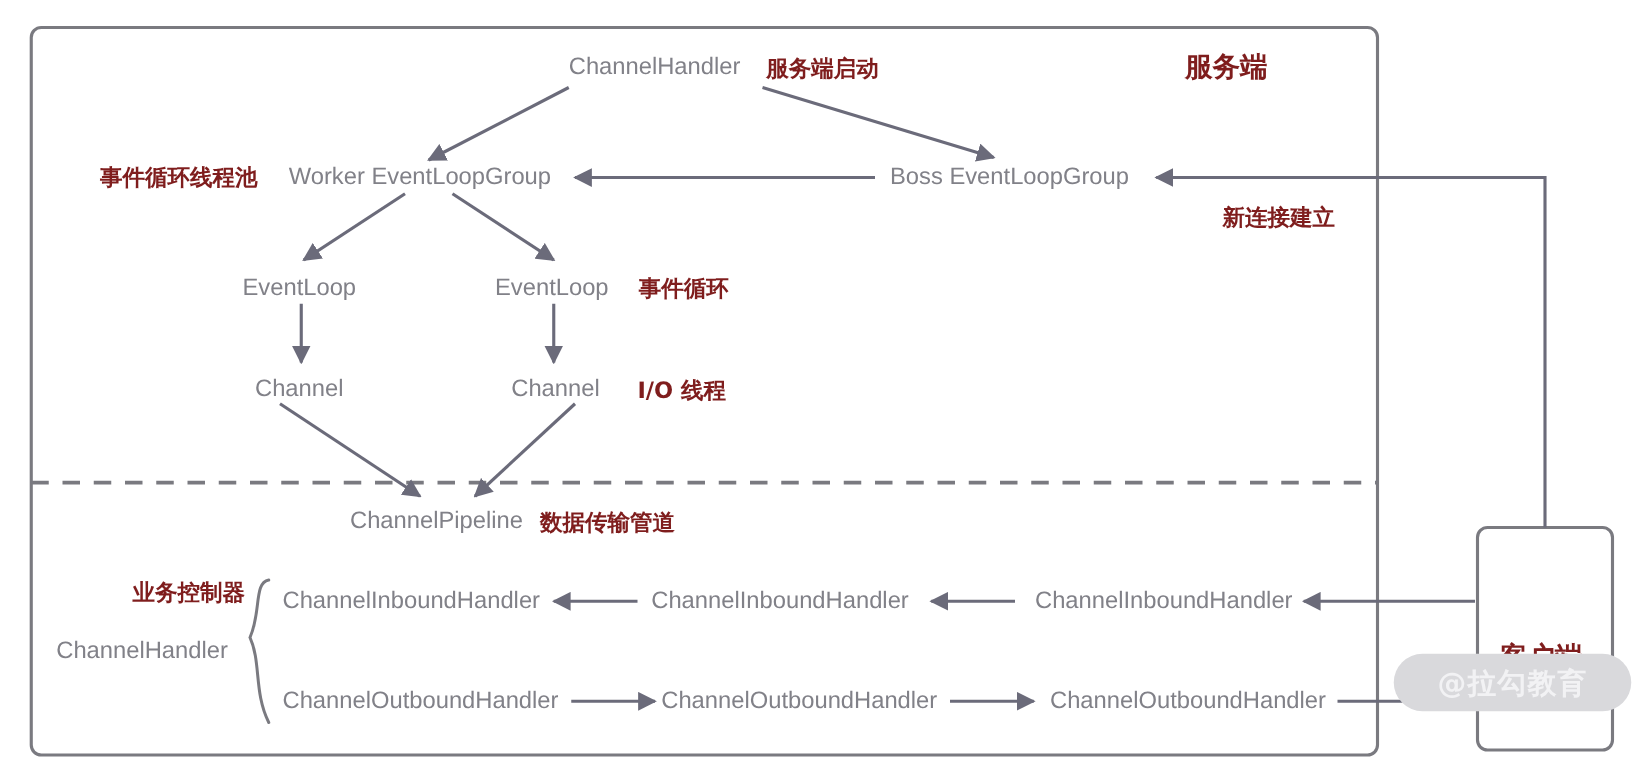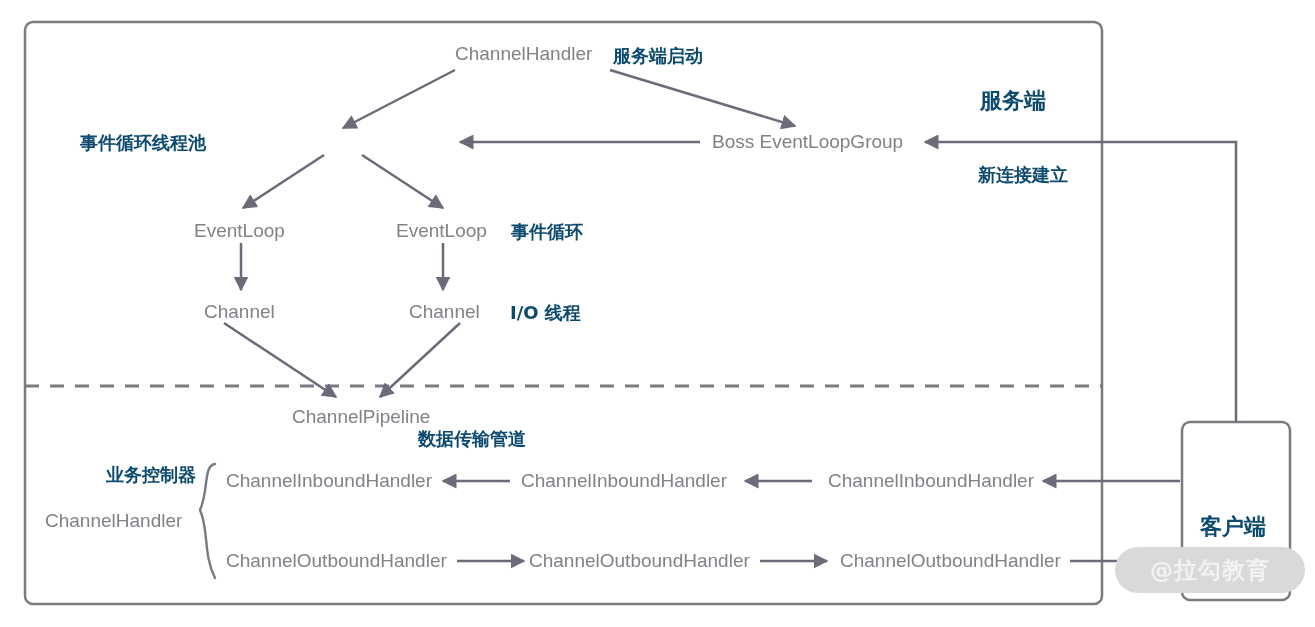--- a/index.html
+++ b/index.html
@@ -13,31 +13,31 @@
   #svg-layer{position:absolute;left:0;top:0;width:1315px;height:627px;}
   .lbl{
     position:absolute;
     color:#818188;
     font-size:19px;
     line-height:22px;
     white-space:nowrap;
     font-family:"Liberation Sans","DejaVu Sans",sans-serif;
   }
   .lbl.cn{
-    color:#0c4a6e;
+    color:#7f1d1d;
     font-weight:bold;
     font-family:"DejaVu Sans","Liberation Sans",sans-serif;
     font-size:18px;
   }
   .lbl.big{
     font-size:22px;
   }
   .watermark{
     position:absolute;
-    left:1115px; top:547px;
+    left:1115px; top:523px;
     width:190px; height:46px;
     background:#d9d9dc;
     border-radius:23px;
     color:#f2f2f4;
     font-size:23px;
     font-weight:bold;
     display:flex;
     align-items:center;
     justify-content:center;
     letter-spacing:1px;
@@ -92,50 +92,51 @@
 
     <line x1="510" y1="481" x2="443" y2="481" stroke="#6b6b7a" stroke-width="2.5" marker-end="url(#arrow)"></line>
 
     <line x1="457" y1="561" x2="524" y2="561" stroke="#6b6b7a" stroke-width="2.5" marker-end="url(#arrow)"></line>
 
     <line x1="760" y1="561" x2="827" y2="561" stroke="#6b6b7a" stroke-width="2.5" marker-end="url(#arrow)"></line>
 
     <line x1="1070" y1="561" x2="1185" y2="561" stroke="#6b6b7a" stroke-width="2.5" marker-end="url(#arrow)"></line>
   </svg>
 
-  <div class="lbl cn big" style="left:980px;top:44px;margin-top:46px;">服务端</div>
+  <div class="lbl cn big" style="left:948px;top:44px;">服务端</div>
 
   <div class="lbl cn big" style="left:1200px;top:516px;">客户端</div>
 
   <div class="lbl" style="left:455px;top:43px;">ChannelHandler</div>
 
   <div class="lbl cn" style="left:613px;top:45px;">服务端启动</div>
 
   <div class="lbl cn" style="left:80px;top:132px;">事件循环线程池</div>
 
+  <div class="lbl" style="left:231px;top:131px;">Worker EventLoopGroup</div>
 
   <div class="lbl" style="left:712px;top:131px;">Boss EventLoopGroup</div>
 
   <div class="lbl cn" style="left:978px;top:164px;">新连接建立</div>
 
   <div class="lbl" style="left:194px;top:220px;">EventLoop</div>
 
   <div class="lbl" style="left:396px;top:220px;">EventLoop</div>
 
   <div class="lbl cn" style="left:511px;top:221px;">事件循环</div>
 
   <div class="lbl" style="left:204px;top:301px;">Channel</div>
 
   <div class="lbl" style="left:409px;top:301px;">Channel</div>
 
   <div class="lbl cn" style="left:510px;top:302px;">I/O 线程</div>
 
-  <div class="lbl" style="left:280px;top:406px;margin-left:12px;">ChannelPipeline</div>
+  <div class="lbl" style="left:280px;top:406px;">ChannelPipeline</div>
 
-  <div class="lbl cn" style="left:418px;top:408px;margin-top:20px;">数据传输管道</div>
+  <div class="lbl cn" style="left:432px;top:408px;">数据传输管道</div>
 
   <div class="lbl cn" style="left:66px;top:464px;margin-left:40px;">业务控制器</div>
 
   <div class="lbl" style="left:45px;top:510px;">ChannelHandler</div>
 
   <div class="lbl" style="left:226px;top:470px;">ChannelInboundHandler</div>
 
   <div class="lbl" style="left:521px;top:470px;">ChannelInboundHandler</div>
 
   <div class="lbl" style="left:828px;top:470px;">ChannelInboundHandler</div>

